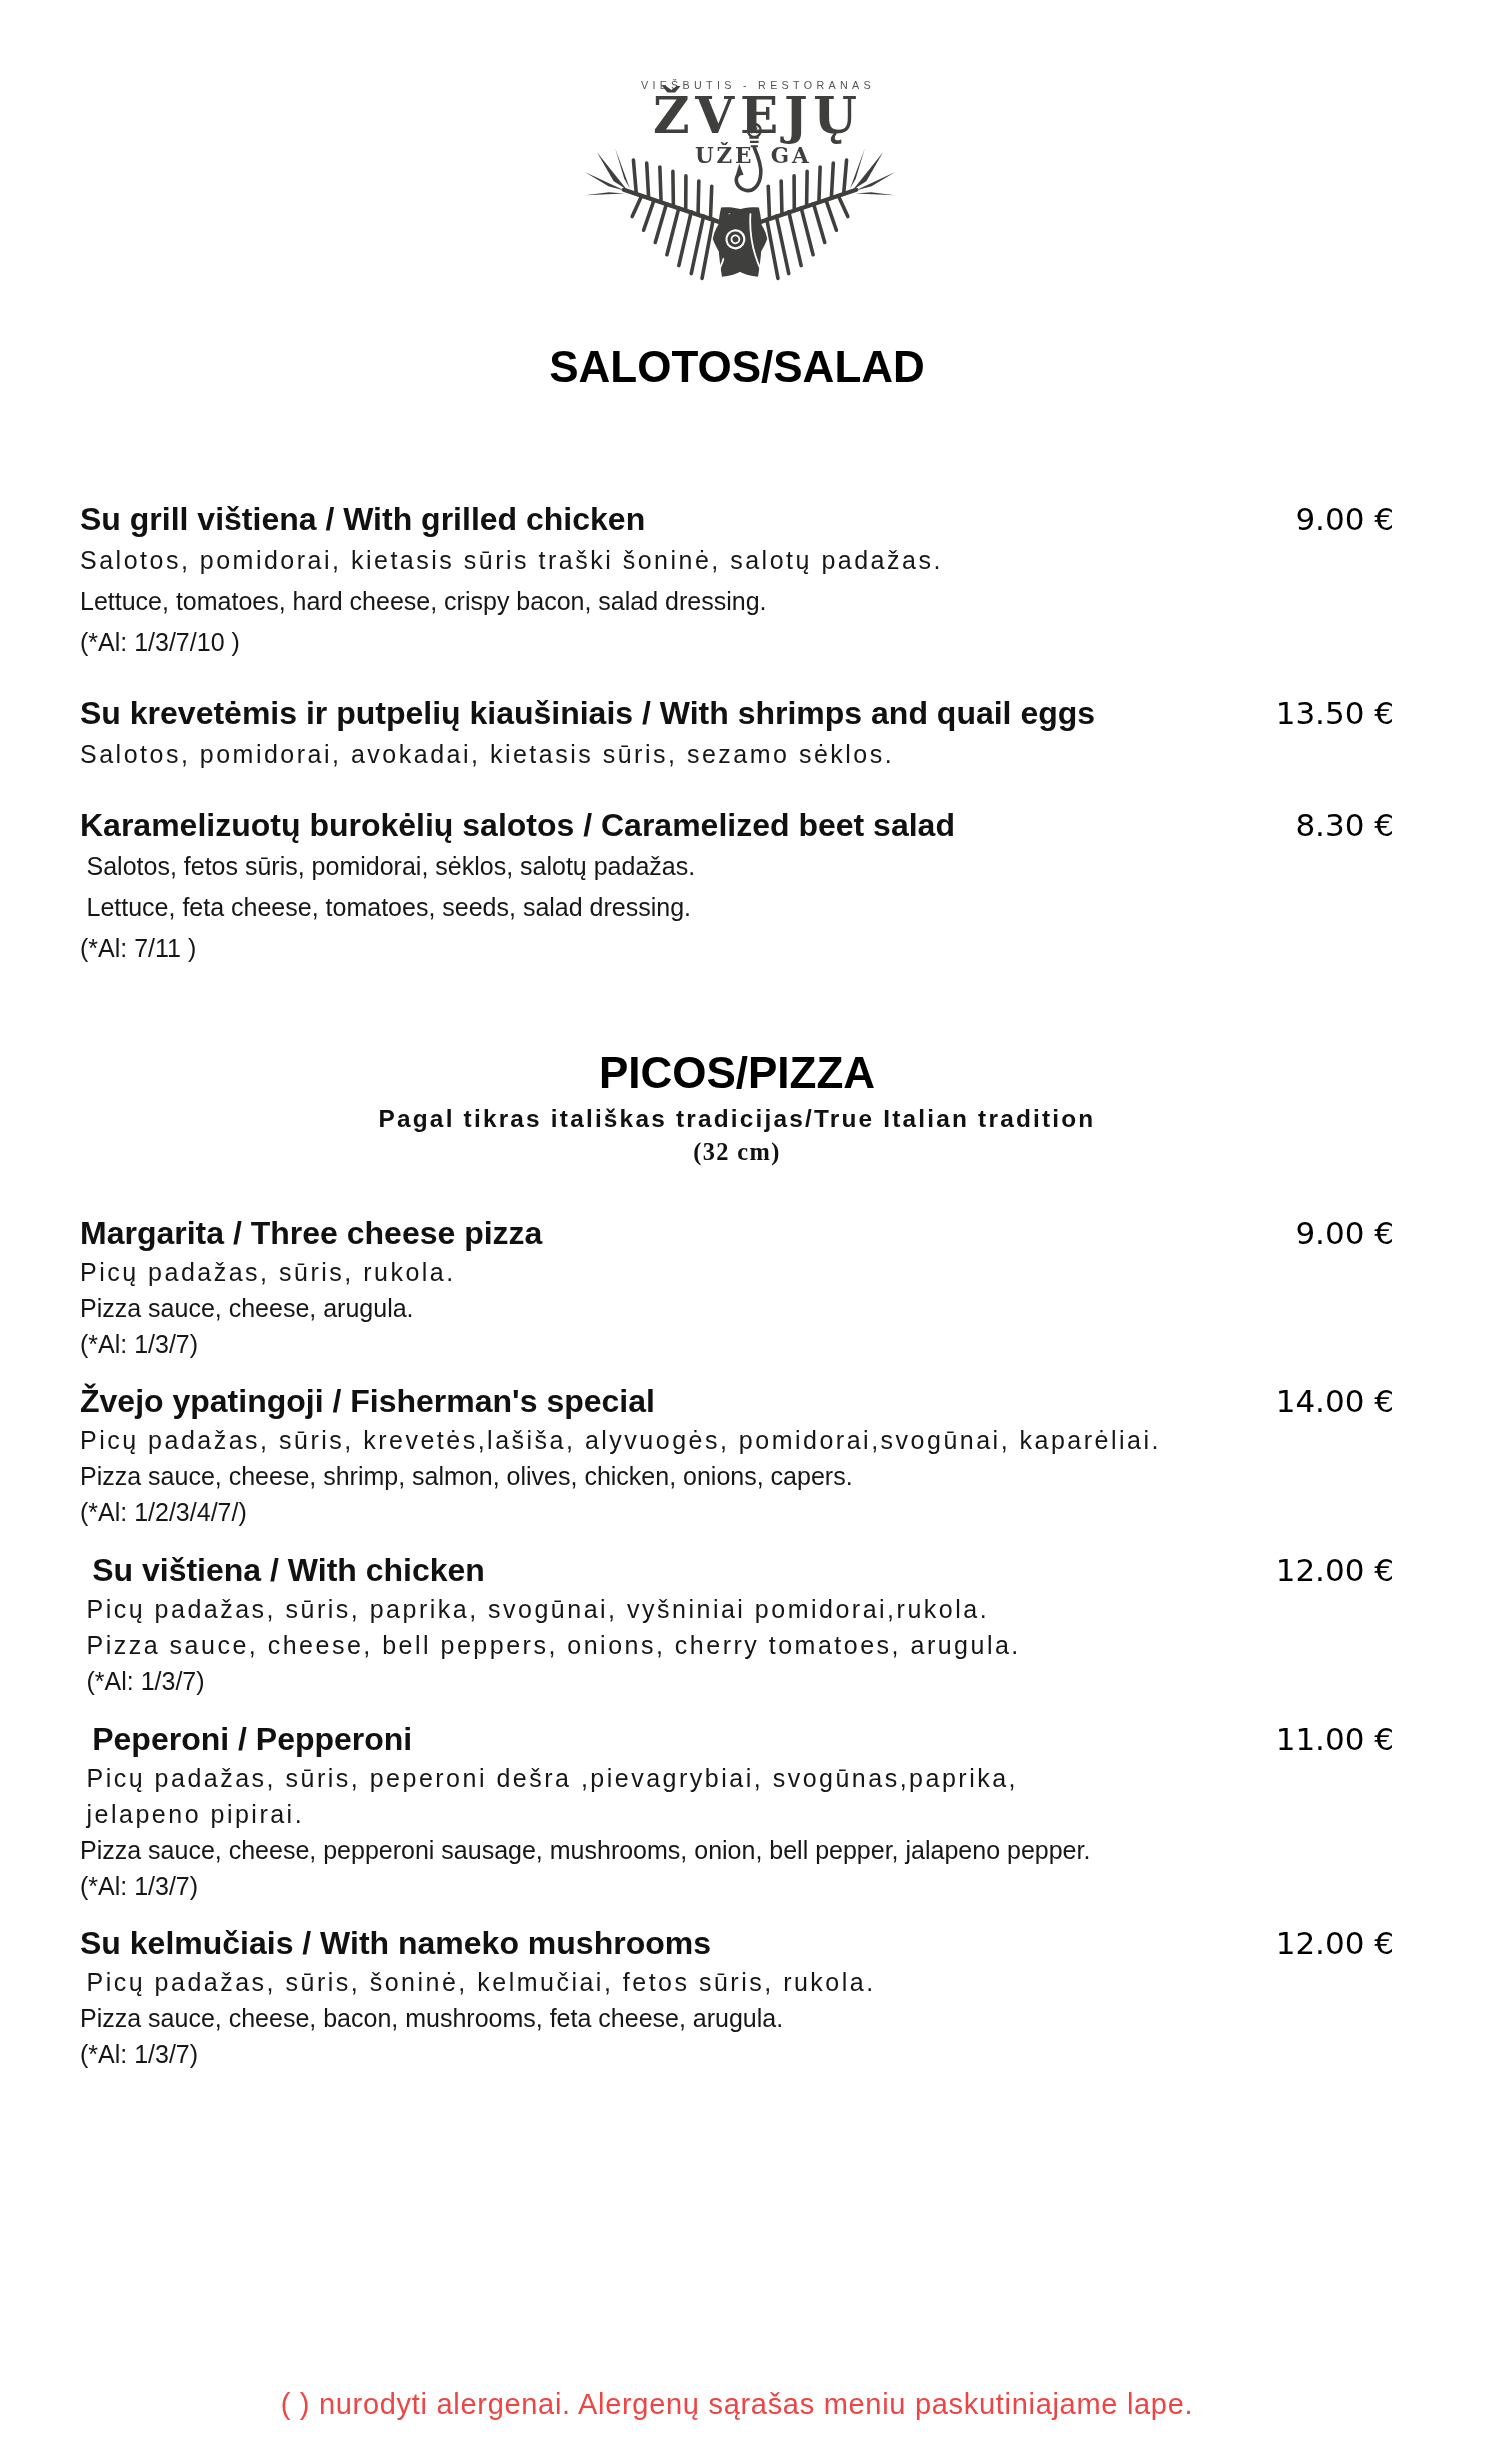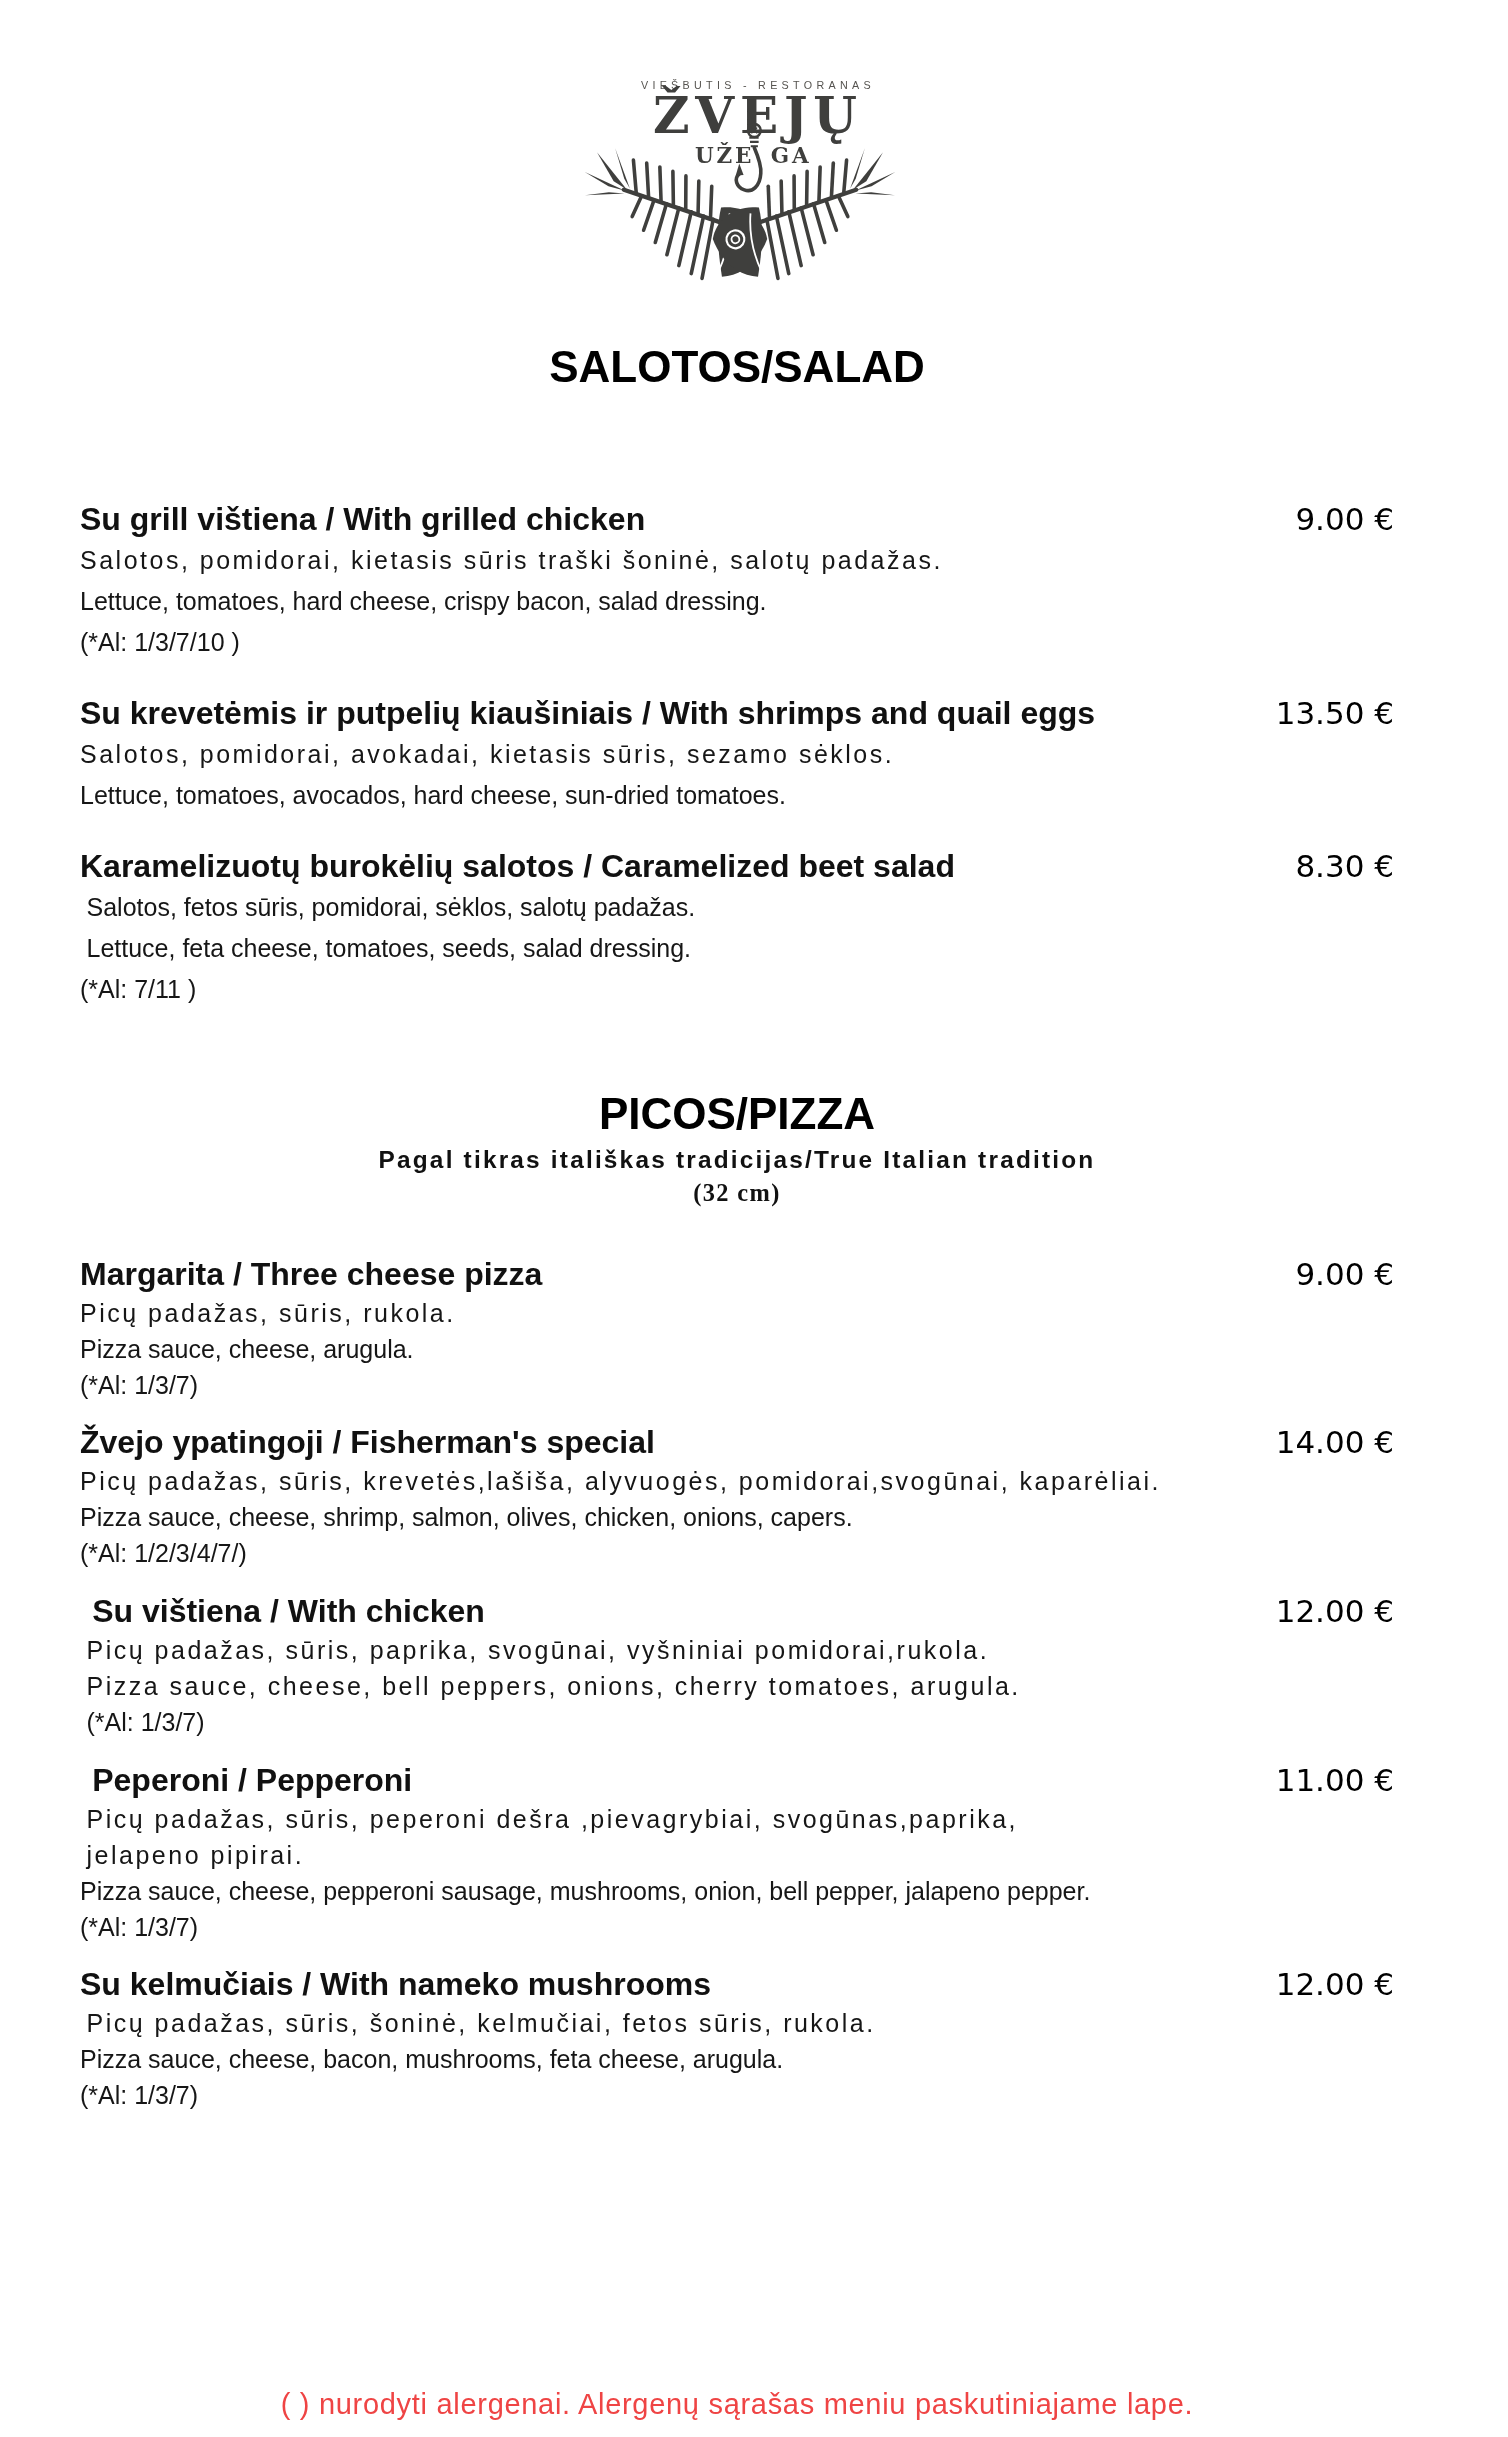--- a/index.html
+++ b/index.html
@@ -122,21 +122,20 @@
         <p class="line">Lettuce, tomatoes, hard cheese, crispy bacon, salad dressing.</p>
         <p class="line">(*Al: 1/3/7/10 )</p>
       </article>
 
       <article class="item">
         <div class="title-row">
           <h2 class="item-name">Su krevetėmis ir putpelių kiaušiniais / With shrimps and quail eggs</h2>
           <span class="price">13.50 €</span>
         </div>
         <p class="line spaced">Salotos, pomidorai, avokadai, kietasis sūris, sezamo sėklos.</p>
-        <p class="line">Lettuce, tomatoes, avocados, hard cheese, sun-dried tomatoes.</p>
       </article>
 
       <article class="item">
         <div class="title-row">
           <h2 class="item-name">Karamelizuotų burokėlių salotos / Caramelized beet salad</h2>
           <span class="price">8.30 €</span>
         </div>
         <p class="line indent-sm">Salotos, fetos sūris, pomidorai, sėklos, salotų padažas.</p>
         <p class="line indent-sm">Lettuce, feta cheese, tomatoes, seeds, salad dressing.</p>
         <p class="line">(*Al: 7/11 )</p>

